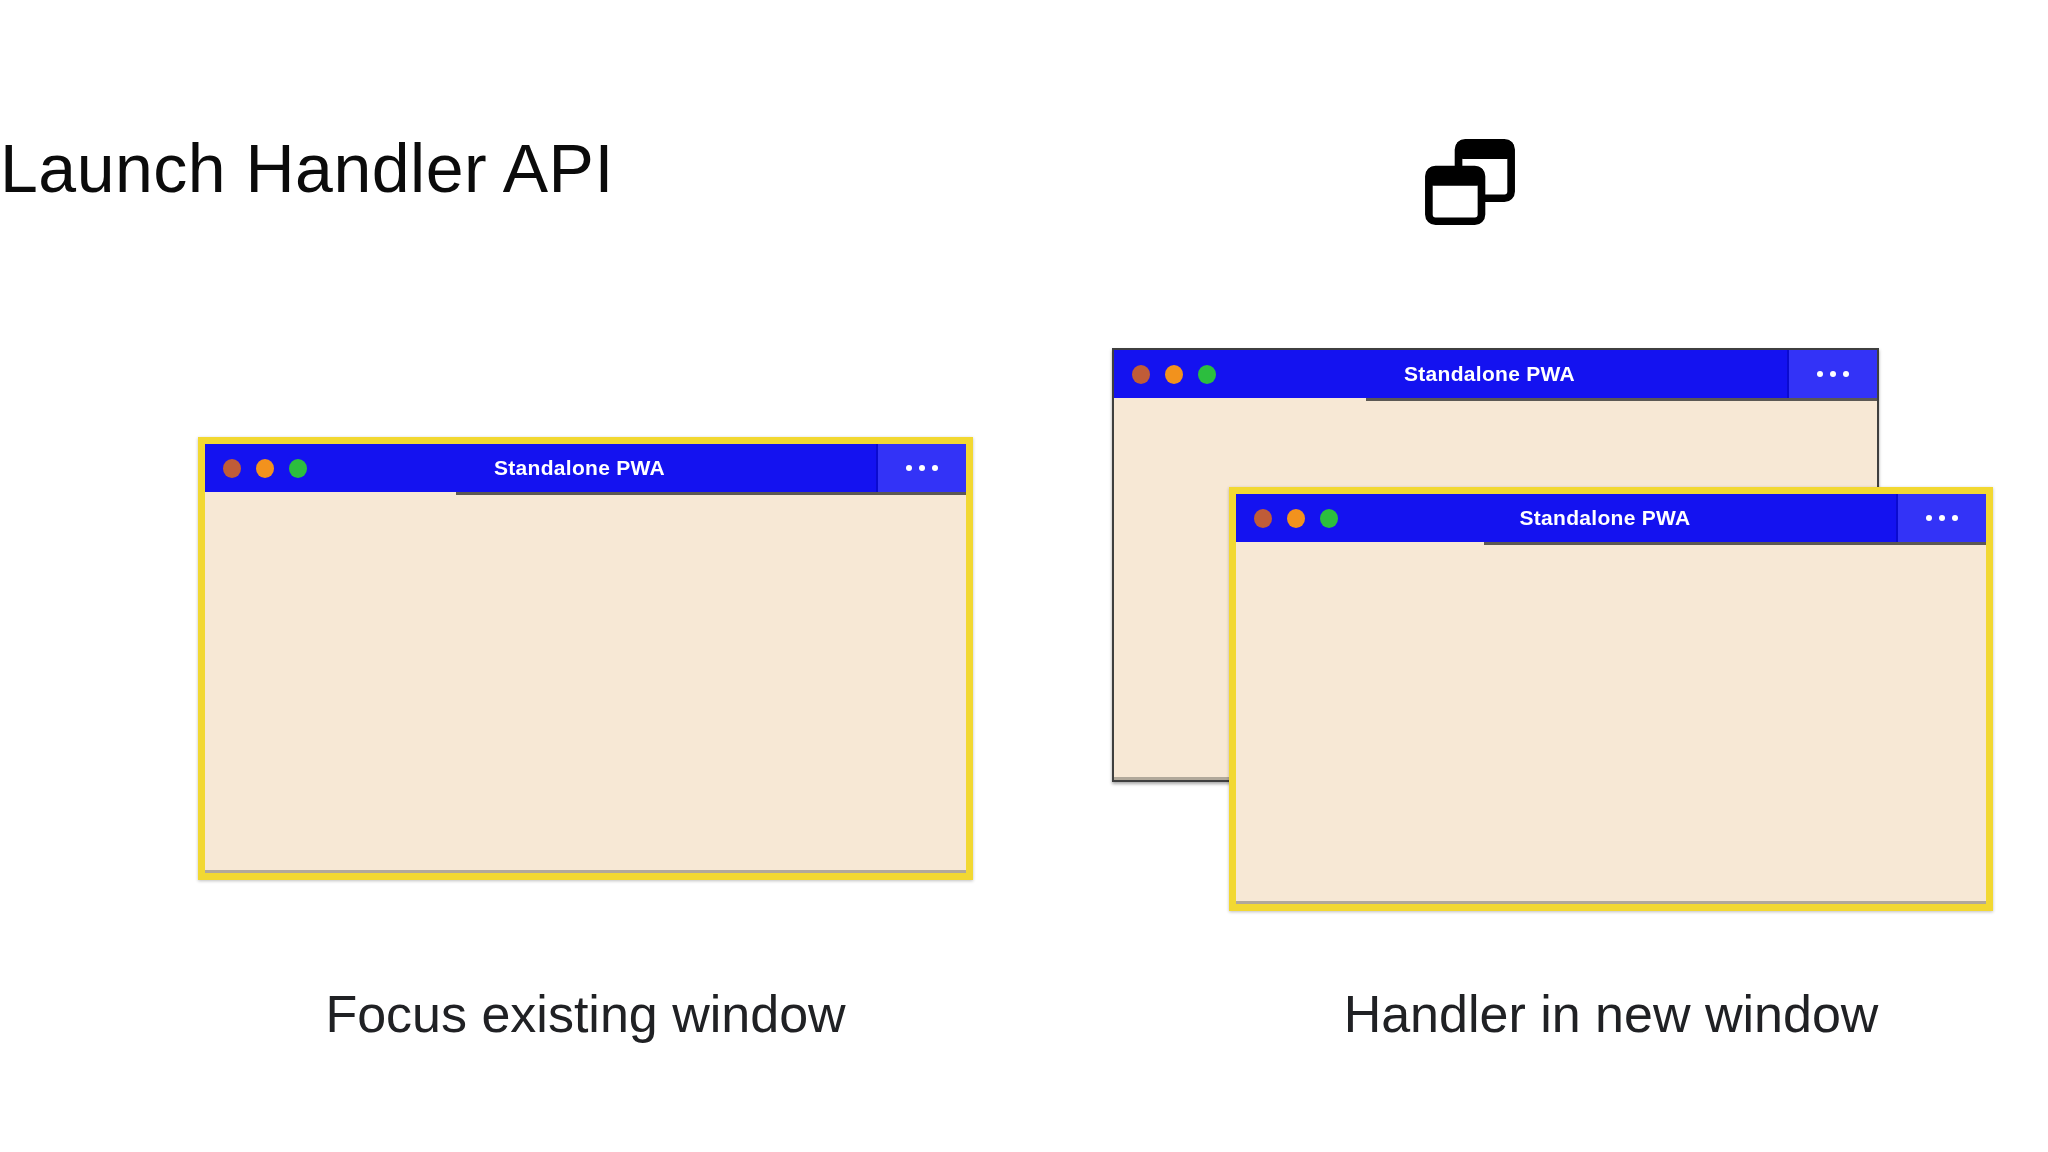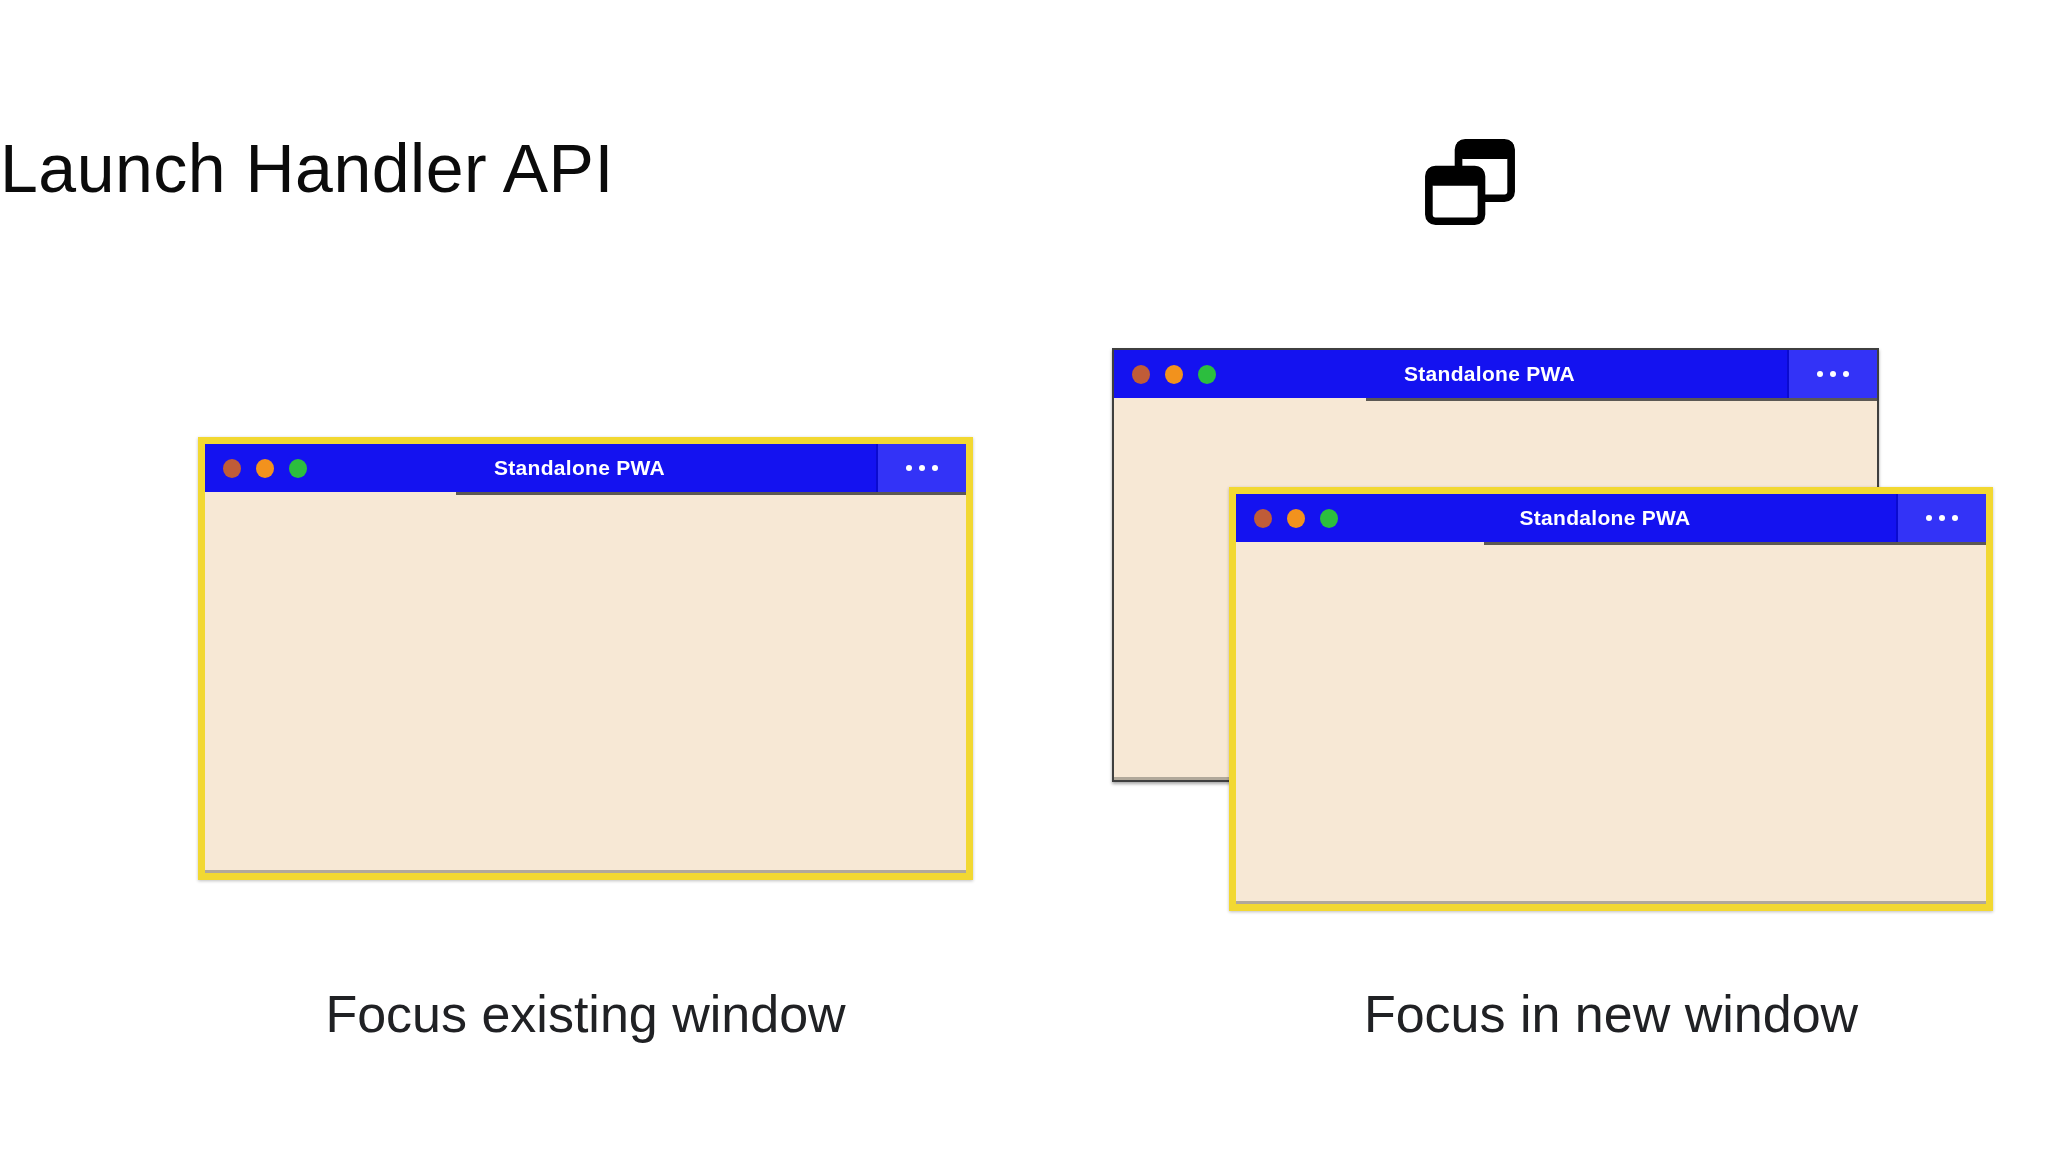--- a/index.html
+++ b/index.html
@@ -175,13 +175,13 @@
     <div class="titlebar-title">Standalone PWA</div>
     <div class="menu-segment">
       <div class="menu-dot"></div>
       <div class="menu-dot"></div>
       <div class="menu-dot"></div>
     </div>
   </div>
   <div class="winbody"></div>
 </div>
 
-<div class="caption caption-right">Focus in new window</div>
+<div class="caption caption-right">Handler in new window</div>
 
 </body></html>

